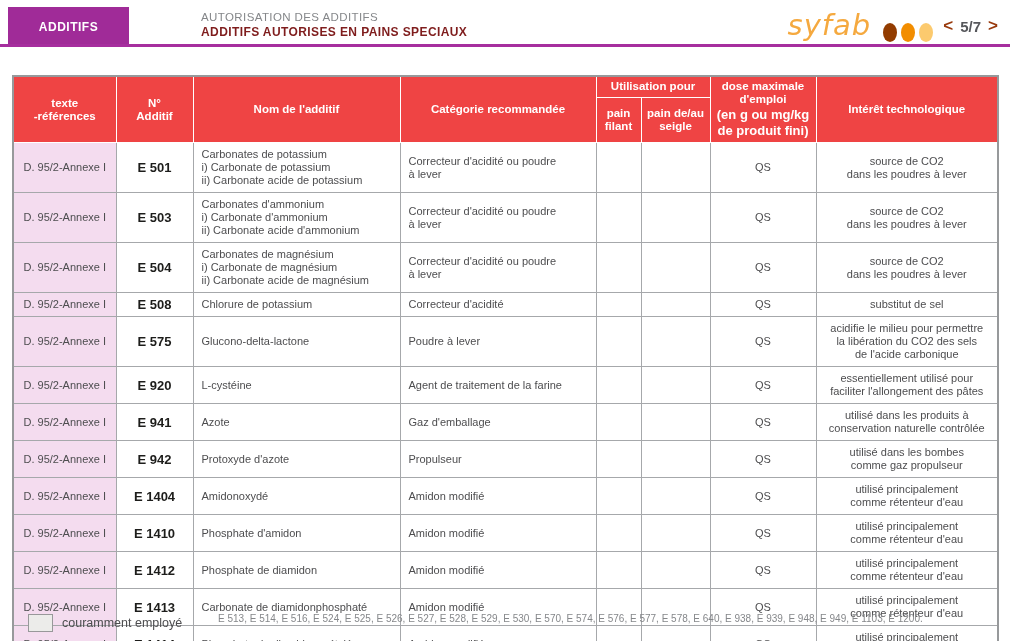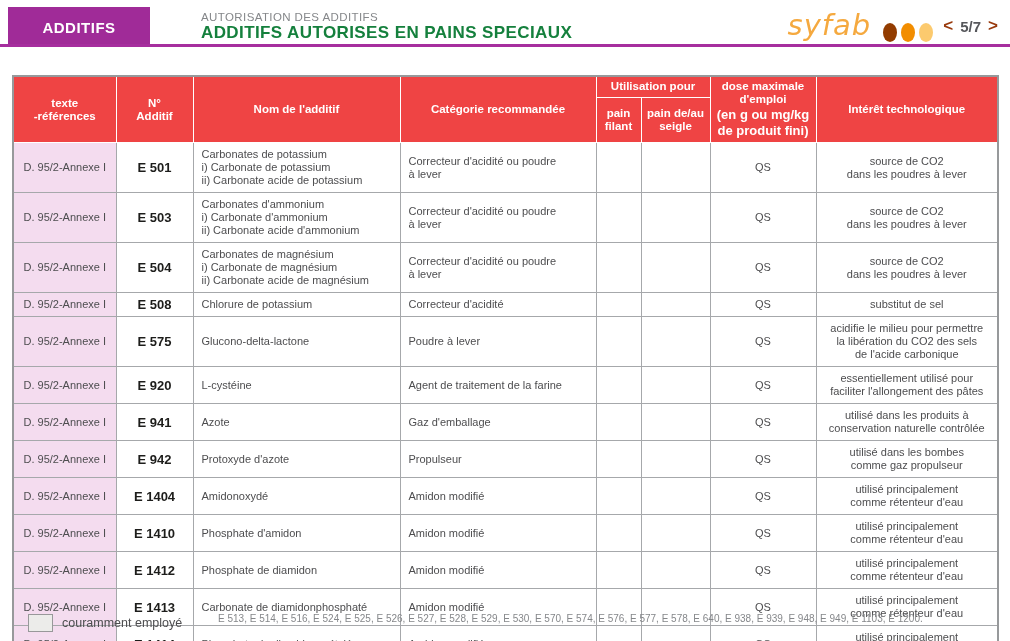--- a/index.html
+++ b/index.html
@@ -1,26 +1,26 @@
 <!DOCTYPE html>
 <html><head>
 <meta charset="utf-8">
 <style>
   * { margin: 0; padding: 0; box-sizing: border-box; }
   html, body { width: 1010px; height: 641px; background: #ffffff; overflow: hidden;
     font-family: "Liberation Sans", sans-serif; }
 
   
   .topbar { position: absolute; left: 0; top: 0; width: 1010px; height: 47px; }
-  .badge { position: absolute; left: 8px; top: 7px; width: 142px; height: 40px;
-    background: #A02B98; color: #ffffff; font-weight: bold; font-size: 15px;
+  .badge { position: absolute; left: 8px; top: 7px; width: 121px; height: 40px;
+    background: #A02B98; color: #ffffff; font-weight: bold; font-size: 12px;
     letter-spacing: 0.5px; display: flex; align-items: center; justify-content: center; }
   .titles { position: absolute; left: 153px; top: 10px; line-height: 15px; margin-left: 48px; }
   .t1 { font-size: 11.5px; color: #85878A; letter-spacing: 0.4px; }
-  .t2 { font-size: 17px; font-weight: bold; color: #15803d; letter-spacing: 0.4px; }
+  .t2 { font-size: 12px; font-weight: bold; color: #7f1d1d; letter-spacing: 0.4px; }
   .rule { position: absolute; left: 0; top: 44px; width: 1010px; height: 3px; background: #A62E9E; }
 
   .brand { position: absolute; right: 12px; top: 6px; display: flex; align-items: flex-end; }
   .logo { font-family: "DejaVu Sans", sans-serif; font-style: italic; font-size: 29px;
     color: #F5A93F; letter-spacing: 1px; line-height: 38px; }
   .dots { display: flex; align-items: flex-end; margin: 0 10px 2px 8px; }
   .dots i { display: inline-block; width: 14px; height: 19px; border-radius: 50%; margin-left: 4px; }
   .pager { display: flex; align-items: center; margin-bottom: 8px; }
   .arrow { font-weight: bold; font-size: 17px; color: #993A0D; cursor: pointer; line-height: 20px; }
   .pageno { font-weight: bold; font-size: 15px; color: #56575B; margin: 0 7px; }

